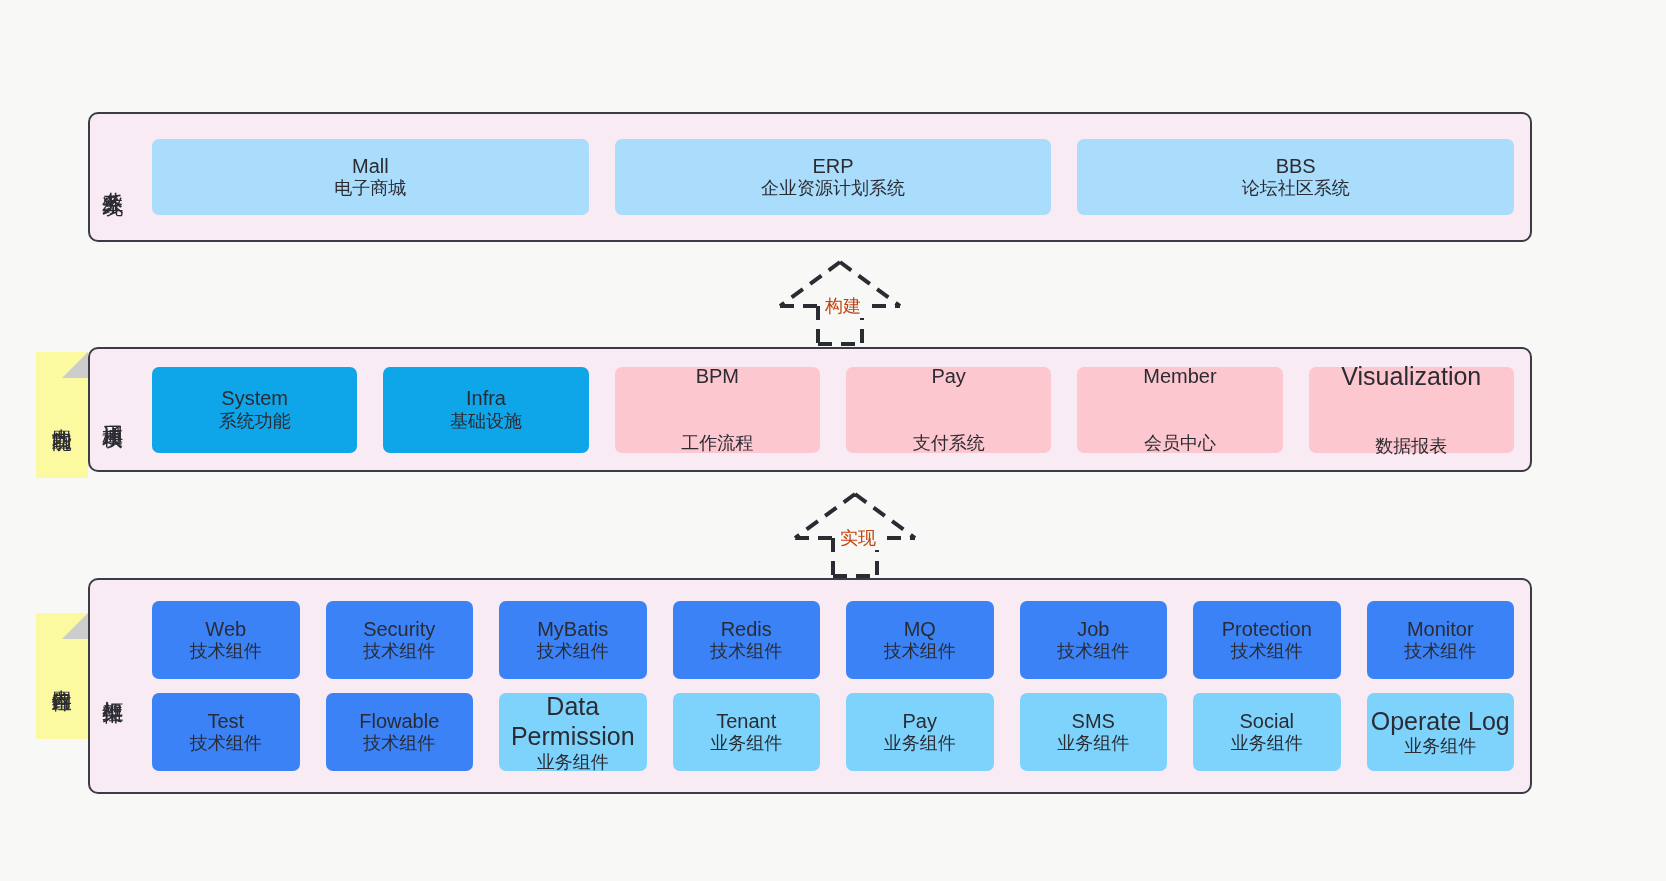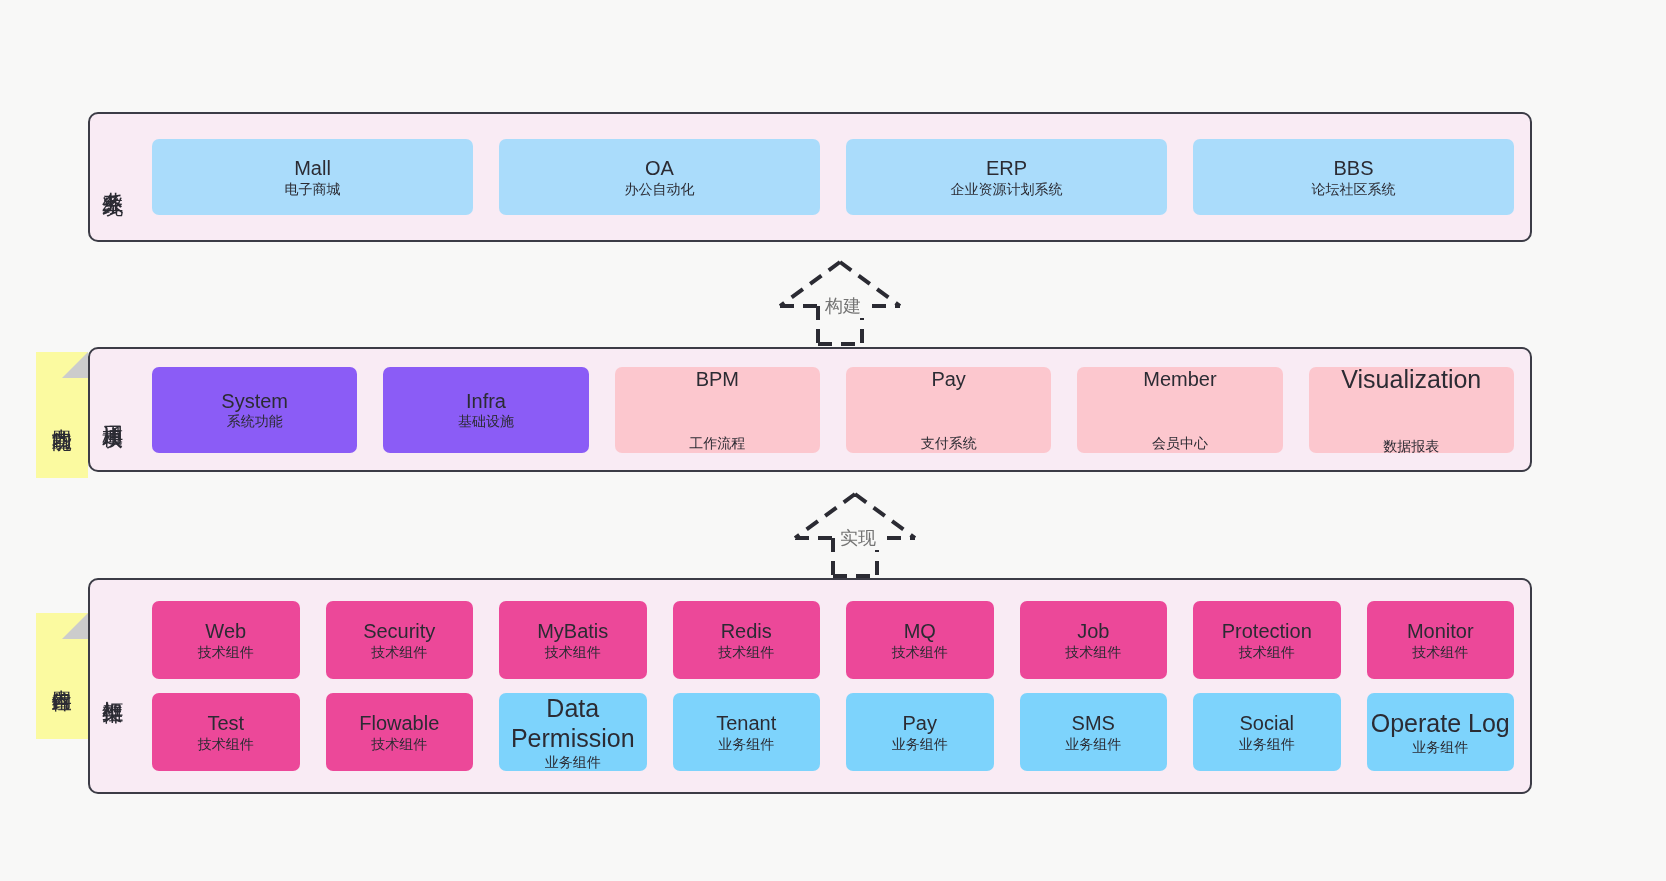--- a/index.html
+++ b/index.html
@@ -55,31 +55,31 @@
     display: flex;
     flex-direction: column;
     align-items: center;
     justify-content: center;
     text-align: center;
     color: #2b2b33;
     line-height: 1.22;
     padding: 6px 4px;
   }
   .card .t1 { font-size: 20px; }
-  .card .t2 { font-size: 14px; }
+  .card .t2 { font-size: 18px; }
   .card.narrow .t1 { font-size: 25px; }
 
   .h-biz   { height: 76px; }
   .h-mod   { height: 86px; }
   .h-frame { height: 78px; }
 
   .c-blue        { background: #aadcfb; }
-  .c-red         { background: #8b5cf6; align-items: center; }
+  .c-red         { background: #0ea5e9; align-items: center; }
   .c-pink        { background: #fcc7ce; gap: 44px; }
-  .c-green       { background: #ec4899; }
+  .c-green       { background: #3b82f6; }
   .c-green-light { background: #7dd3fc; }
 
   
   .note {
     position: absolute;
     width: 52px;
     background: #fbfaa0;
     color: #2b2b33;
     font-size: 20px;
     letter-spacing: 1px;
@@ -100,42 +100,38 @@
     border-style: solid;
     border-color: transparent transparent #cccccc transparent;
   }
 
   
   .connector { position: absolute; }
   .connector svg { display: block; overflow: visible; }
   .conn-label {
     position: absolute;
     font-size: 18px;
-    color: #737373;
+    color: #c2410c;
     background: #f8f8f7;
     padding: 0 3px;
     white-space: nowrap;
   }
 </style>
 </head>
 <body>
 
 <div class="canvas">
 
   <div class="layer" style="left:88px; top:112px; width:1444px; height:130px;">
     <div class="layer-title">业务系统</div>
     <div class="layer-body">
       <div class="row">
         <div class="card h-biz c-blue">
           <span class="t1">Mall</span>
           <span class="t2">电子商城</span>
-        </div>
-        <div class="card h-biz c-blue">
-          <span class="t1">OA</span>
-          <span class="t2">办公自动化</span>
         </div>
         <div class="card h-biz c-blue">
           <span class="t1">ERP</span>
           <span class="t2">企业资源计划系统</span>
         </div>
         <div class="card h-biz c-blue">
           <span class="t1">BBS</span>
           <span class="t2">论坛社区系统</span>
         </div>
       </div>

